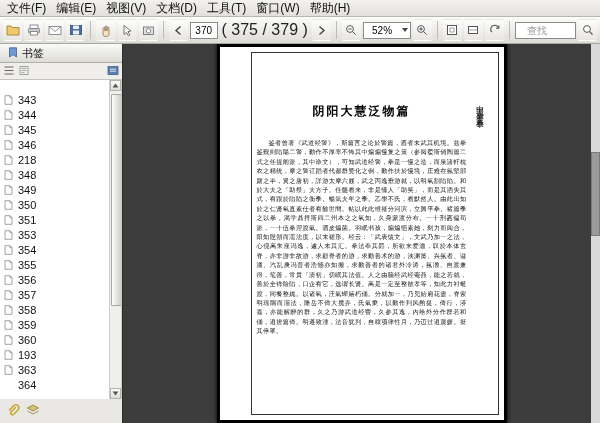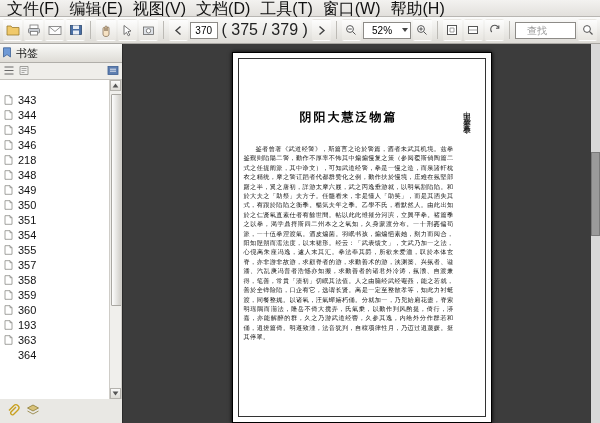--- a/index.html
+++ b/index.html
@@ -24,21 +24,21 @@
     flex-direction: column;
   }
   
   .menubar {
     height: 16px;
     background: linear-gradient(to bottom, #f3f2f0, #e2e0dc);
     border-bottom: 1px solid #b8b6b2;
     display: flex;
     align-items: center;
     padding-left: 2px;
-    font-size: 16px;
+    font-size: 12px;
     color: #111;
     flex: none;
   }
   .menubar .mi {
     padding: 1px 5px;
     white-space: nowrap;
     line-height: 13px;
   }
   
   .toolbar {
@@ -134,21 +134,21 @@
     flex-direction: column;
     flex: none;
   }
   .sb-title {
     height: 18px;
     background: linear-gradient(to bottom, #fafaf8, #dedcd6);
     border-bottom: 1px solid #b0aea9;
     display: flex;
     align-items: center;
     gap: 4px;
-    padding-left: 2px;
+    padding-left: 8px;
     font-size: 11px;
     color: #111;
   }
   .sb-toolrow {
     height: 16px;
     background: #efeeea;
     border-bottom: 1px solid #c5c3be;
     display: flex;
     align-items: center;
     padding: 0 3px;
@@ -222,27 +222,28 @@
   .docarea {
     flex: 1;
     position: relative;
     background: #3c3c3c;
     display: flex;
     justify-content: center;
     min-width: 0;
     overflow: hidden;
   }
   .page-wrap {
-    margin-top: 8px;
+    margin-top: 0;
     width: 258px;
     background: #fff;
-    border: 1px solid #000000;
+    border: 3px solid #000000;
     box-shadow: 0 0 4px #000;
     position: relative;
     display: flex;
+    padding-left: 26px;
   }
   .page-inner {
     flex: 1;
     margin: 5px;
     border: 1px solid #333;
     padding: 6px 5px 0 5px;
     display: flex;
     flex-direction: row-reverse;
     overflow: hidden;
   }
@@ -527,28 +528,42 @@
                   <path d="M1 0.7h5l2 2v6.6H1z" fill="#ffffff" stroke="#8a8a86" stroke-width="0.8"></path>
                   <path d="M6 0.7v2h2" fill="none" stroke="#8a8a86" stroke-width="0.8"></path>
                 </svg></span>
               <span>351</span>
             </div>
             <div class="bm-item">
               <span class="bmicon"><svg width="9" height="10" viewBox="0 0 9 10">
                   <path d="M1 0.7h5l2 2v6.6H1z" fill="#ffffff" stroke="#8a8a86" stroke-width="0.8"></path>
                   <path d="M6 0.7v2h2" fill="none" stroke="#8a8a86" stroke-width="0.8"></path>
                 </svg></span>
+              <span>353</span>
+            </div>
+            <div class="bm-item">
+              <span class="bmicon"><svg width="9" height="10" viewBox="0 0 9 10">
+                  <path d="M1 0.7h5l2 2v6.6H1z" fill="#ffffff" stroke="#8a8a86" stroke-width="0.8"></path>
+                  <path d="M6 0.7v2h2" fill="none" stroke="#8a8a86" stroke-width="0.8"></path>
+                </svg></span>
               <span>354</span>
             </div>
             <div class="bm-item">
               <span class="bmicon"><svg width="9" height="10" viewBox="0 0 9 10">
                   <path d="M1 0.7h5l2 2v6.6H1z" fill="#ffffff" stroke="#8a8a86" stroke-width="0.8"></path>
                   <path d="M6 0.7v2h2" fill="none" stroke="#8a8a86" stroke-width="0.8"></path>
                 </svg></span>
               <span>355</span>
+            </div>
+            <div class="bm-item">
+              <span class="bmicon"><svg width="9" height="10" viewBox="0 0 9 10">
+                  <path d="M1 0.7h5l2 2v6.6H1z" fill="#ffffff" stroke="#8a8a86" stroke-width="0.8"></path>
+                  <path d="M6 0.7v2h2" fill="none" stroke="#8a8a86" stroke-width="0.8"></path>
+                </svg></span>
+              <span>356</span>
             </div>
             <div class="bm-item">
               <span class="bmicon"><svg width="9" height="10" viewBox="0 0 9 10">
                   <path d="M1 0.7h5l2 2v6.6H1z" fill="#ffffff" stroke="#8a8a86" stroke-width="0.8"></path>
                   <path d="M6 0.7v2h2" fill="none" stroke="#8a8a86" stroke-width="0.8"></path>
                 </svg></span>
               <span>357</span>
             </div>
             <div class="bm-item">
               <span class="bmicon"><svg width="9" height="10" viewBox="0 0 9 10">

